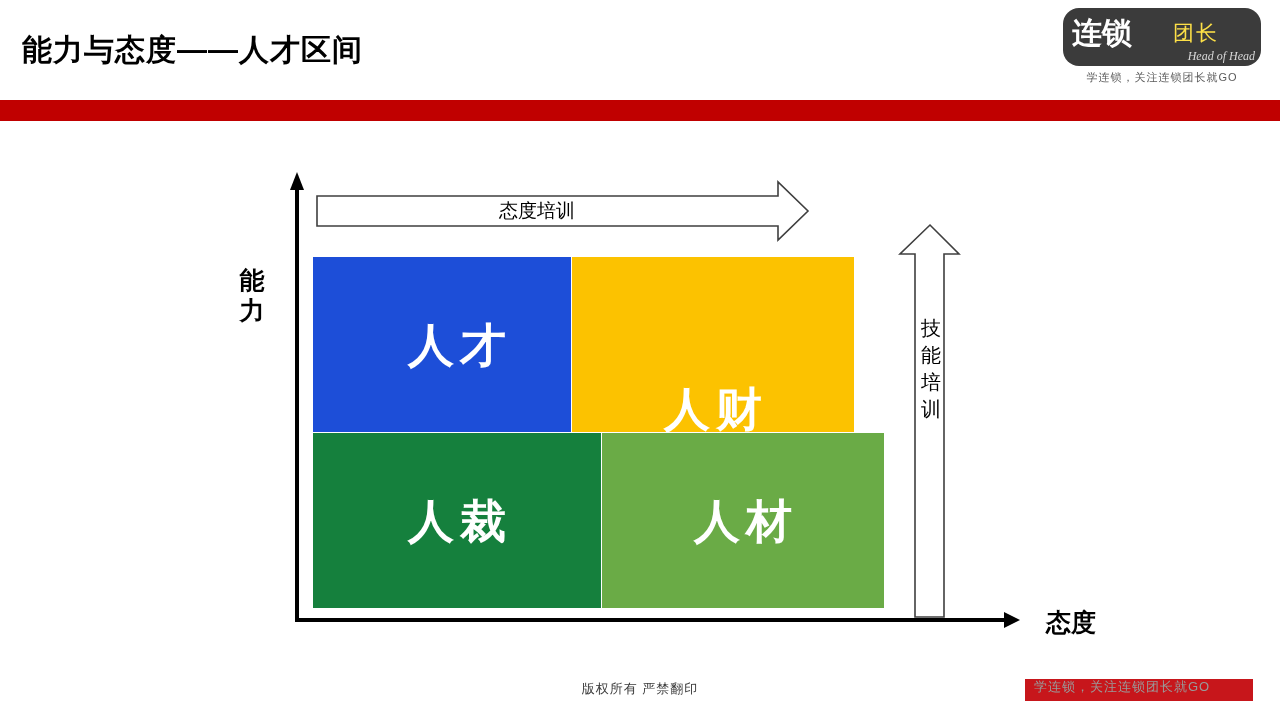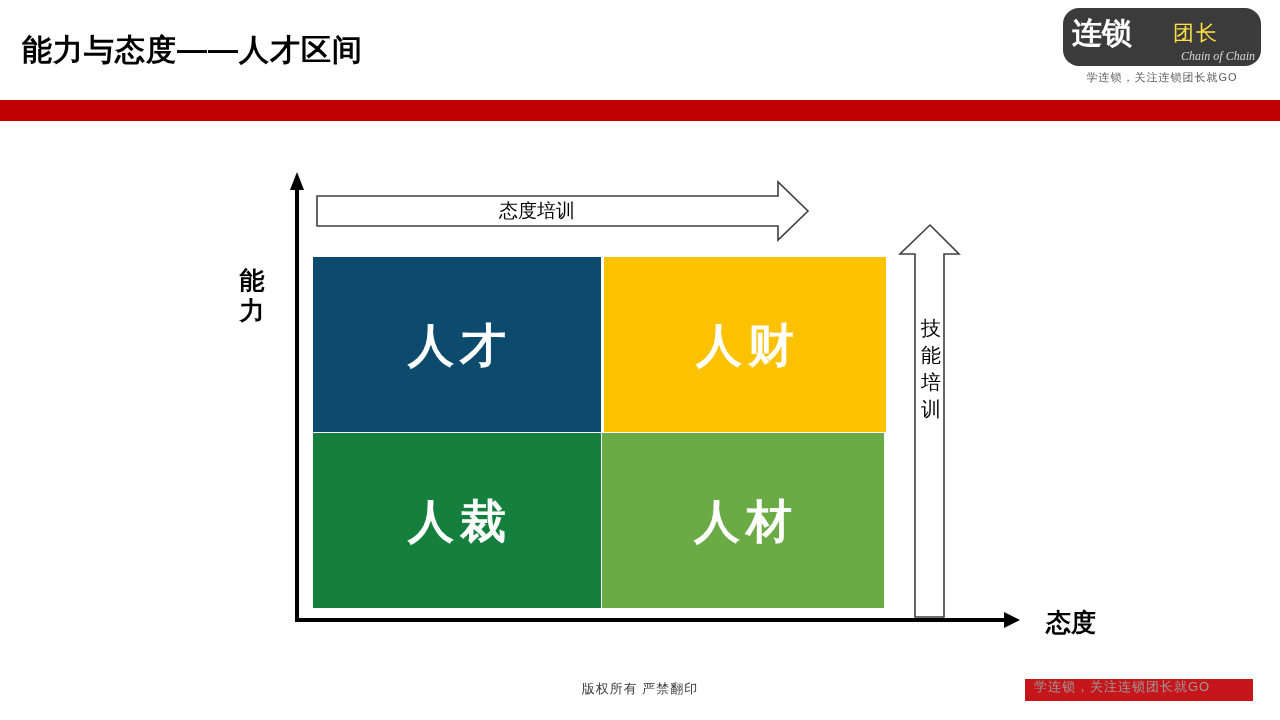--- a/index.html
+++ b/index.html
@@ -119,21 +119,21 @@
   }
   .quad-label {
     color: #ffffff;
     font-size: 46px;
     font-weight: bold;
     letter-spacing: 6px;
     text-indent: 6px;
     line-height: 1;
   }
   #quad-top-left    { left: 312px; top: 256px; width: 290px; height: 177px; }
-  #quad-top-right   { left: 603px; top: 256px; width: 284px; height: 177px; }
+  #quad-top-right   { left: 571px; top: 256px; width: 284px; height: 177px; align-items: flex-end; }
   #quad-bottom-left { left: 312px; top: 432px; width: 290px; height: 177px; }
   #quad-bottom-right{ left: 601px; top: 432px; width: 284px; height: 177px; }
 
   
   #y-axis-label {
     position: absolute;
     left: 232px;
     top: 265px;
     width: 40px;
     font-size: 25px;
@@ -235,21 +235,21 @@
 </head>
 <body>
 
 <div id="slide-title">能力与态度——人才区间</div>
 <div id="red-divider"></div>
 
 <div id="logo-block">
   <div id="logo-box">
     <span id="logo-main">连锁</span>
     <span id="logo-sub-cn">团长</span>
-    <span id="logo-en">Chain of Chain</span>
+    <span id="logo-en">Head of Head</span>
   </div>
   <div id="logo-tagline">学连锁，关注连锁团长就GO</div>
 </div>
 
 <svg id="diagram" viewBox="0 0 1280 720" xmlns="http://www.w3.org/2000/svg">
 
   <g>
     <line x1="297" y1="621" x2="297" y2="182" stroke="#000000" stroke-width="4"></line>
     <polygon points="297,172 290,190 304,190" fill="#000000"></polygon>
   </g>
@@ -257,21 +257,21 @@
   <g>
     <line x1="295" y1="620" x2="1008" y2="620" stroke="#000000" stroke-width="4"></line>
     <polygon points="1020,620 1004,612 1004,628" fill="#000000"></polygon>
   </g>
 
   <polygon points="317,196 778,196 778,182 808,211 778,240 778,226 317,226" fill="#ffffff" stroke="#3f3f3f" stroke-width="1.6"></polygon>
 
   <polygon points="915,617 915,254 900,254 930,225 959,254 944,254 944,617" fill="#ffffff" stroke="#3f3f3f" stroke-width="1.6"></polygon>
 </svg>
 
-<div id="quad-top-left" class="quad" style="background:#0c4a6e">
+<div id="quad-top-left" class="quad" style="background:#1d4ed8">
   <span class="quad-label">人才</span>
 </div>
 <div id="quad-top-right" class="quad" style="background:#fcc200">
   <span class="quad-label">人财</span>
 </div>
 <div id="quad-bottom-left" class="quad" style="background:#15803d">
   <span class="quad-label">人裁</span>
 </div>
 <div id="quad-bottom-right" class="quad" style="background:#6aab46">
   <span class="quad-label">人材</span>

